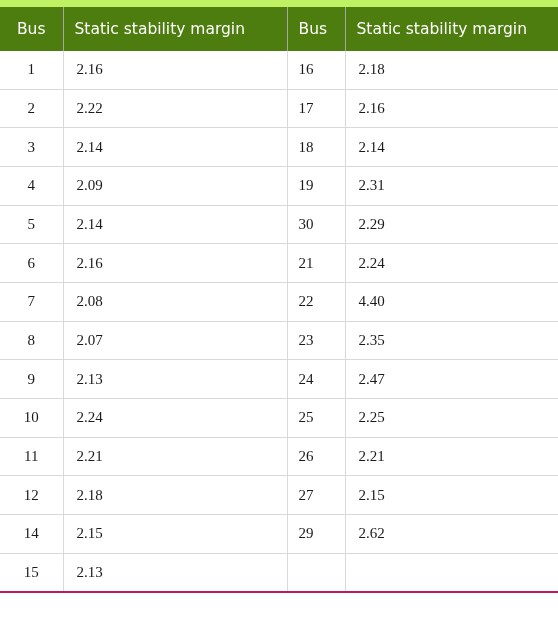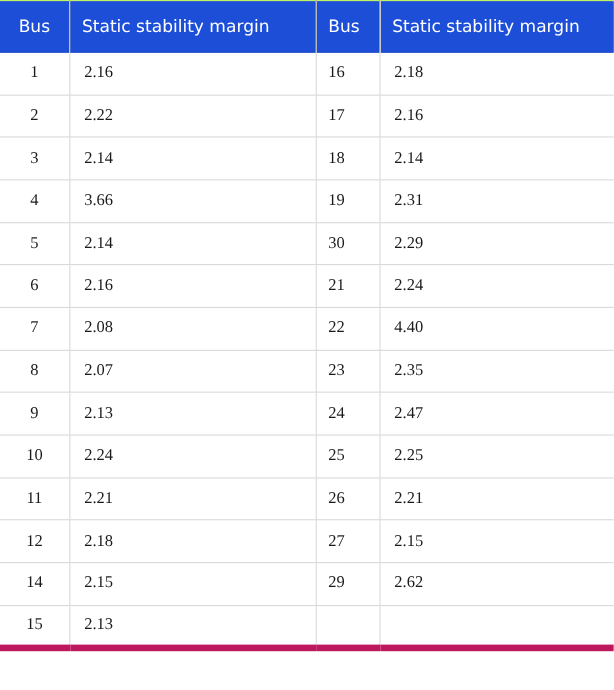--- a/index.html
+++ b/index.html
@@ -25,29 +25,29 @@
     width: 558px;
     border-collapse: collapse;
     table-layout: fixed;
   }
 
   
   thead tr.header-row {
     background: #949494;
   }
   thead th {
-    background: #1d4ed8;
+    background: #4d7c0f;
     color: #ffffff;
     font-family: "DejaVu Sans", sans-serif;
     font-weight: 400;
     font-size: 15.5px;
     height: 47px;
     padding: 12px 11px;
     box-sizing: border-box;
-    border-top: 1px solid #bef264;
+    border-top: 7px solid #bef264;
     border-right: 1px solid #a6a6a6;
     vertical-align: middle;
     white-space: nowrap;
     overflow: hidden;
   }
   thead th.last-col { border-right: none; }
   thead th.col-bus-left   { text-align: center; width: 63px; }
   thead th.col-val-left   { text-align: left;   width: 224px; }
   thead th.col-bus-right  { text-align: left;   width: 58px; }
   thead th.col-val-right  { text-align: left;   width: 213px; }
@@ -66,21 +66,21 @@
     vertical-align: middle;
     white-space: nowrap;
     overflow: hidden;
   }
   tbody td.last-col { border-right: none; }
   tbody td.bus-left  { text-align: center; width: 63px; }
   tbody td.val-left  { text-align: left;   width: 224px; padding-left: 13px; }
   tbody td.bus-right { text-align: left;   width: 58px; }
   tbody td.val-right { text-align: left;   width: 213px; padding-left: 13px; }
 
-  tbody tr:last-child td { border-bottom: 6px solid #be185d; }
+  tbody tr:last-child td { border-bottom: 2px solid #be185d; }
 </style>
 </head>
 <body>
 
 <div class="table-wrap">
   <table class="data-table">
     <thead>
       <tr class="header-row">
         <th class="col-bus-left">Bus</th>
         <th class="col-val-left">Static stability margin</th>
@@ -102,21 +102,21 @@
           <td class="val-right last-col">2.16</td>
         </tr>
         <tr>
           <td class="bus-left">3</td>
           <td class="val-left">2.14</td>
           <td class="bus-right">18</td>
           <td class="val-right last-col">2.14</td>
         </tr>
         <tr>
           <td class="bus-left">4</td>
-          <td class="val-left">3.66</td>
+          <td class="val-left">2.09</td>
           <td class="bus-right">19</td>
           <td class="val-right last-col">2.31</td>
         </tr>
         <tr>
           <td class="bus-left">5</td>
           <td class="val-left">2.14</td>
           <td class="bus-right">30</td>
           <td class="val-right last-col">2.29</td>
         </tr>
         <tr>

